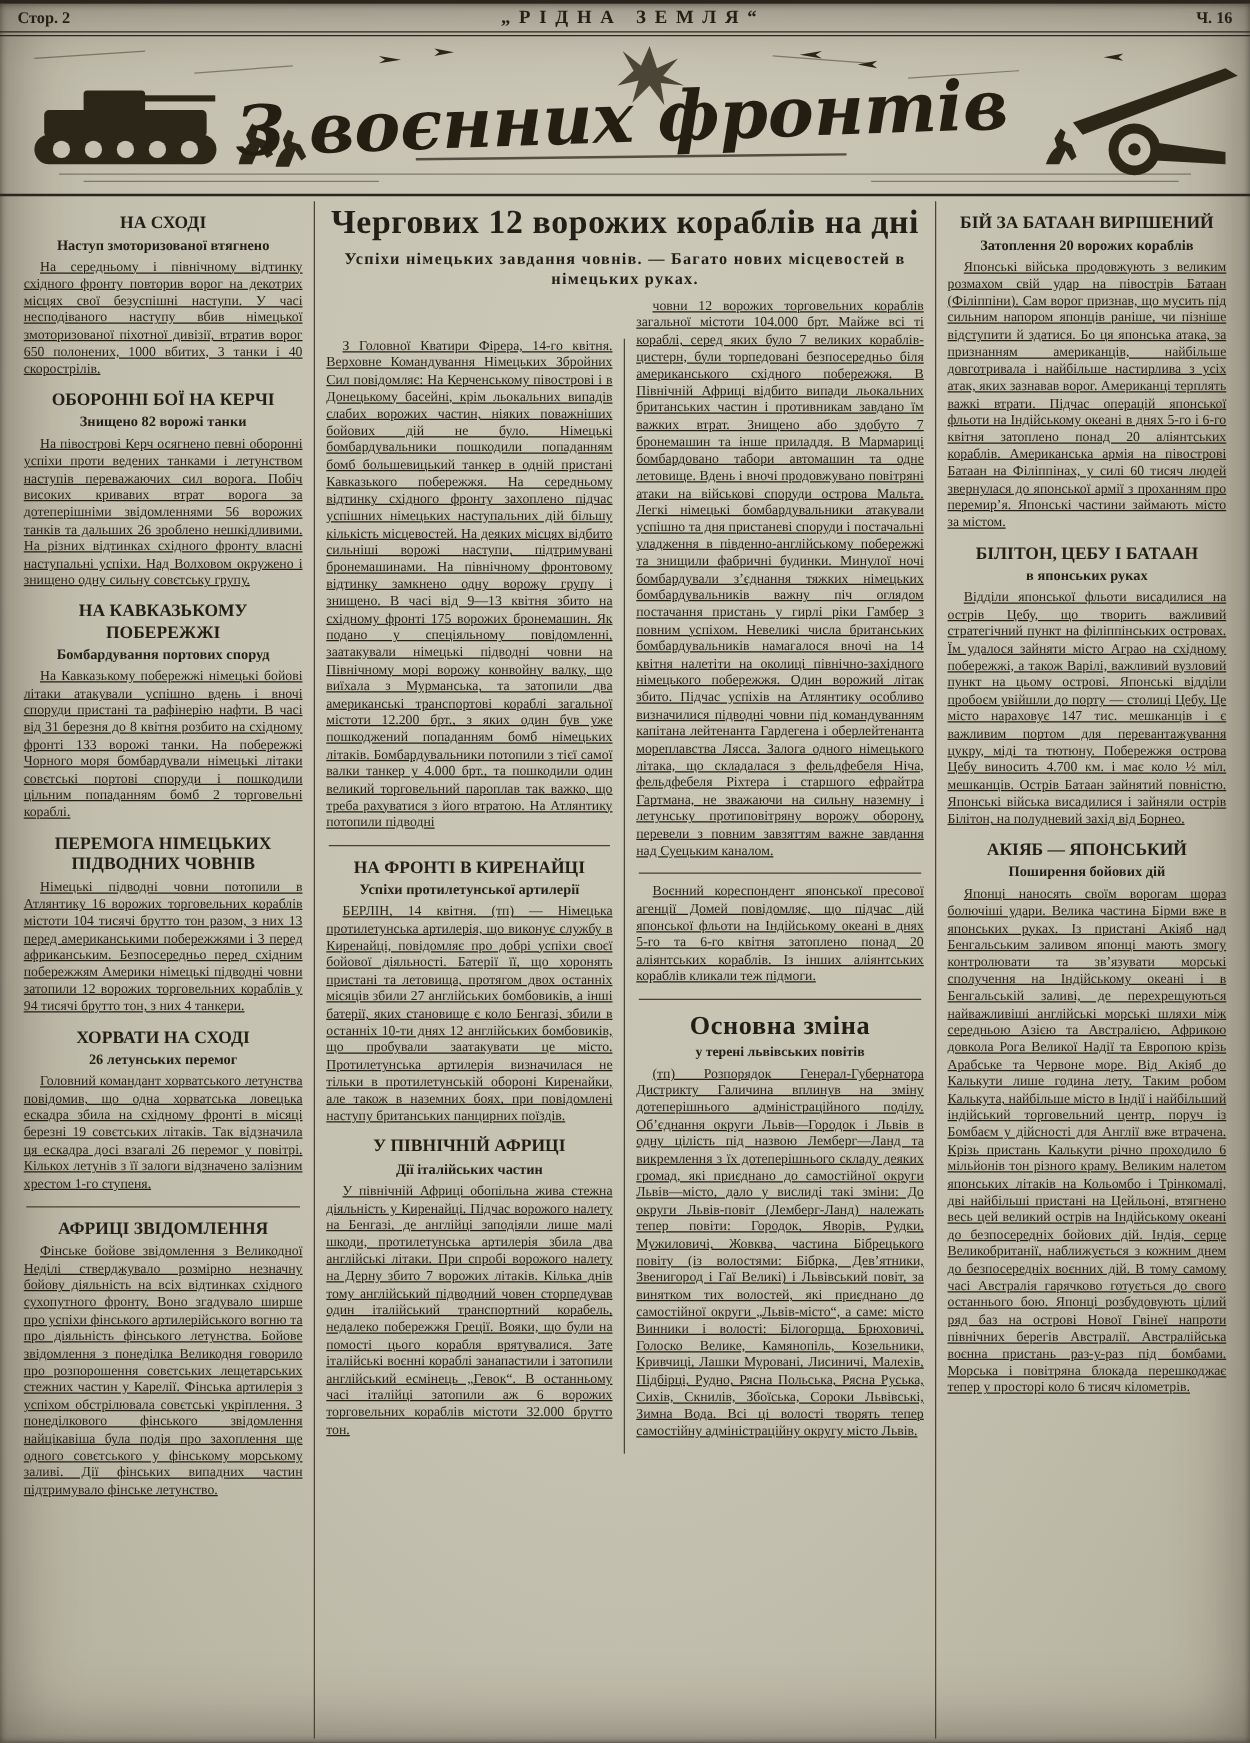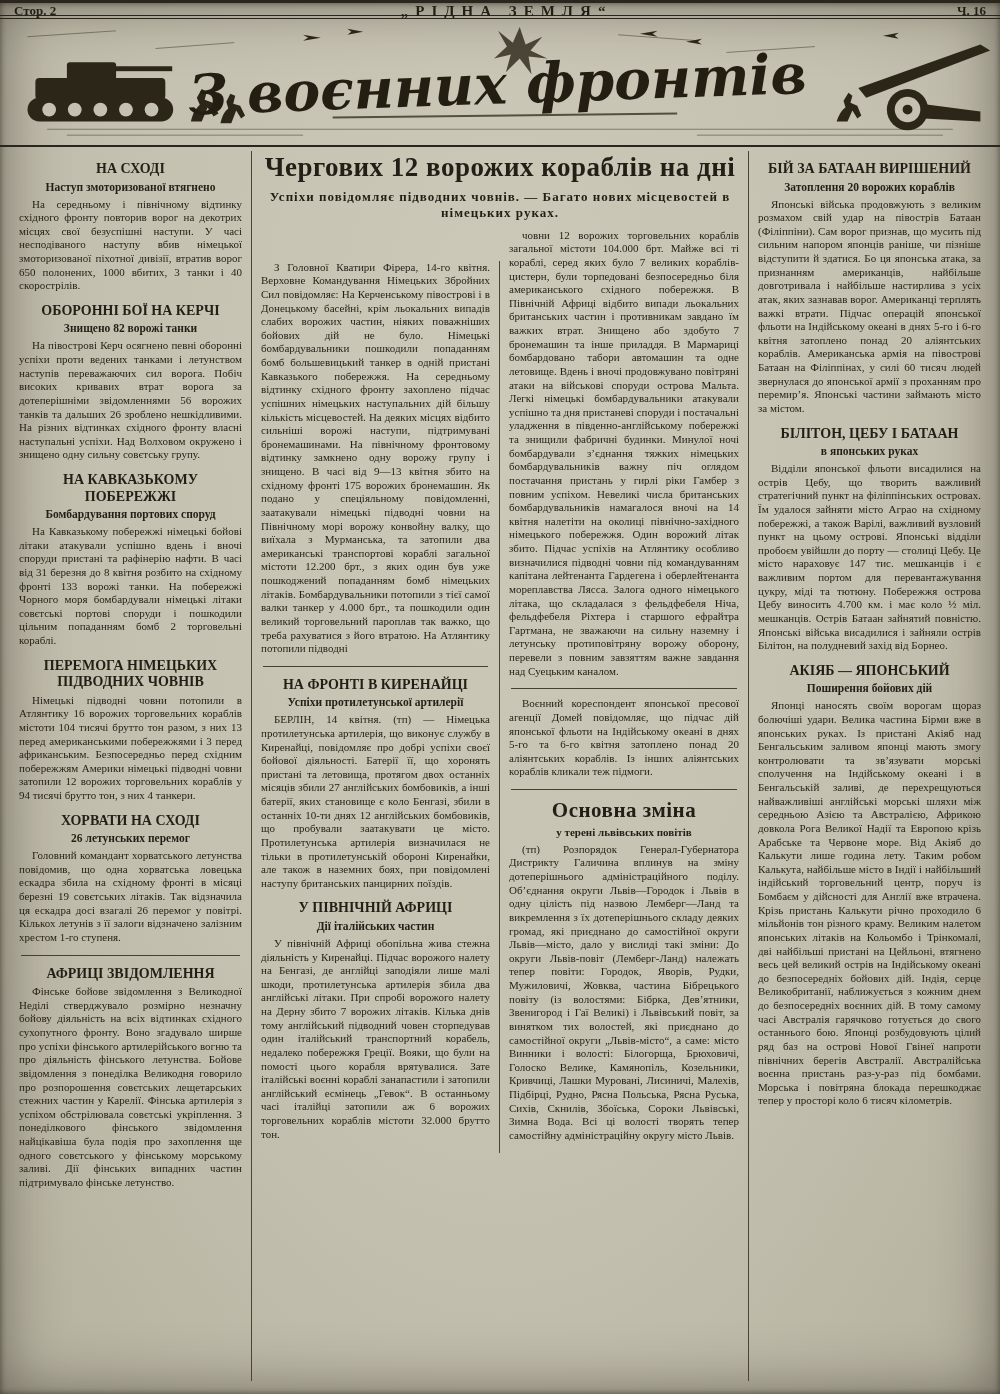--- a/index.html
+++ b/index.html
@@ -7,22 +7,22 @@
   .page {
     position:relative; width:1000px; height:1394px; margin:0 auto;
     background: radial-gradient(ellipse at 50% 28%, #cdc9b9 0%, #c5c1b0 55%, #b5b19f 100%);
     color:#241f16; overflow:hidden;
     font-family:"Liberation Serif","DejaVu Serif",serif;
     box-shadow: inset 0 0 60px rgba(35,30,20,.5), inset 0 0 6px rgba(20,16,10,.6);
     border-top:3px solid #2b261d;
   }
   
   .top-bar {
-    display:flex; justify-content:space-between; align-items:flex-start;
-    height:16px; padding:0 14px; border-bottom:4px double #2b261d;
+    display:flex; justify-content:space-between; align-items:center;
+    height:26px; padding:0 14px; border-bottom:4px double #2b261d;
     font-weight:bold; font-size:13px;
   }
   .masthead { letter-spacing:7px; font-size:15px; }
   
   .banner { height:128px; border-bottom:2px solid #2b261d; overflow:hidden; }
   .banner svg { display:block; width:100%; height:100%; }
   
   .content {
     display:grid; grid-template-columns: 242px 1fr 242px;
     padding:4px 10px 0 10px; height:1234px; overflow:hidden;
@@ -41,20 +41,21 @@
   .article { margin-bottom:10px; }
   .headline {
     font-size:14px; font-weight:bold; text-align:center;
     line-height:1.18; margin:10px 4px 3px;
   }
   .subhead { font-size:11.5px; font-weight:bold; text-align:center; margin:0 0 5px; }
   .headline:empty, .subhead:empty { display:none; }
   .body {
     font-size:11px; line-height:1.24; text-align:justify; text-indent:13px;
     hyphens:auto;
+    text-decoration:underline;
   }
   .feature .headline { font-size:21px; letter-spacing:.5px; margin-top:6px; }
   .feature .subhead { font-size:11px; }
   .divider { border-top:1px solid #46402f; margin:8px 2px; }
 </style>
 </head>
 <body>
 
 <div class="page">
 
@@ -150,21 +151,21 @@
       <div class="divider"></div>
       <article class="article">
         <h3 class="headline">АФРИЦІ ЗВІДОМЛЕННЯ</h3>
         <p class="body">Фінське бойове звідомлення з Великодної Неділі стверджувало розмірно незначну бойову діяльність на всіх відтинках східного сухопутного фронту. Воно згадувало ширше про успіхи фінського артилерійського вогню та про діяльність фінського летунства. Бойове звідомлення з понеділка Великодня говорило про розпорошення совєтських лещетарських стежних частин у Карелії. Фінська артилерія з успіхом обстрілювала совєтські укріплення. З понеділкового фінського звідомлення найцікавіша була подія про захоплення ще одного совєтського у фінському морському заливі. Дії фінських випадних частин підтримувало фінське летунство.</p>
       </article>
     </div>
 
     <div class="center-wrap">
       <div class="lead-head">
         <h2>Чергових 12 ворожих кораблів на дні</h2>
-        <div class="lead-sub">Успіхи повідомляє підводних човнів. — Багато нових місцевостей в німецьких руках.</div>
+        <div class="lead-sub">Успіхи німецьких завдання човнів. — Багато нових місцевостей в німецьких руках.</div>
       </div>
       <div class="center-cols">
 
         <div class="ccol ccol-a">
           <article class="article">
             <p class="body">З Головної Кватири Фірера, 14-го квітня. Верховне Командування Німецьких Збройних Сил повідомляє: На Керченському півострові і в Донецькому басейні, крім льокальних випадів слабих ворожих частин, ніяких поважніших бойових дій не було. Німецькі бомбардувальники пошкодили попаданням бомб большевицький танкер в одній пристані Кавказького побережжя. На середньому відтинку східного фронту захоплено підчас успішних німецьких наступальних дій більшу кількість місцевостей. На деяких місцях відбито сильніші ворожі наступи, підтримувані бронемашинами. На північному фронтовому відтинку замкнено одну ворожу групу і знищено. В часі від 9—13 квітня збито на східному фронті 175 ворожих бронемашин. Як подано у спеціяльному повідомленні, заатакували німецькі підводні човни на Північному морі ворожу конвойну валку, що виїхала з Мурманська, та затопили два американські транспортові кораблі загальної містоти 12.200 брт., з яких один був уже пошкоджений попаданням бомб німецьких літаків. Бомбардувальники потопили з тієї самої валки танкер у 4.000 брт., та пошкодили один великий торговельний пароплав так важко, що треба рахуватися з його втратою. На Атлянтику потопили підводні</p>
           </article>
           <div class="divider"></div>
           <article class="article">
             <h3 class="headline">НА ФРОНТІ В КИРЕНАЙЦІ</h3>

